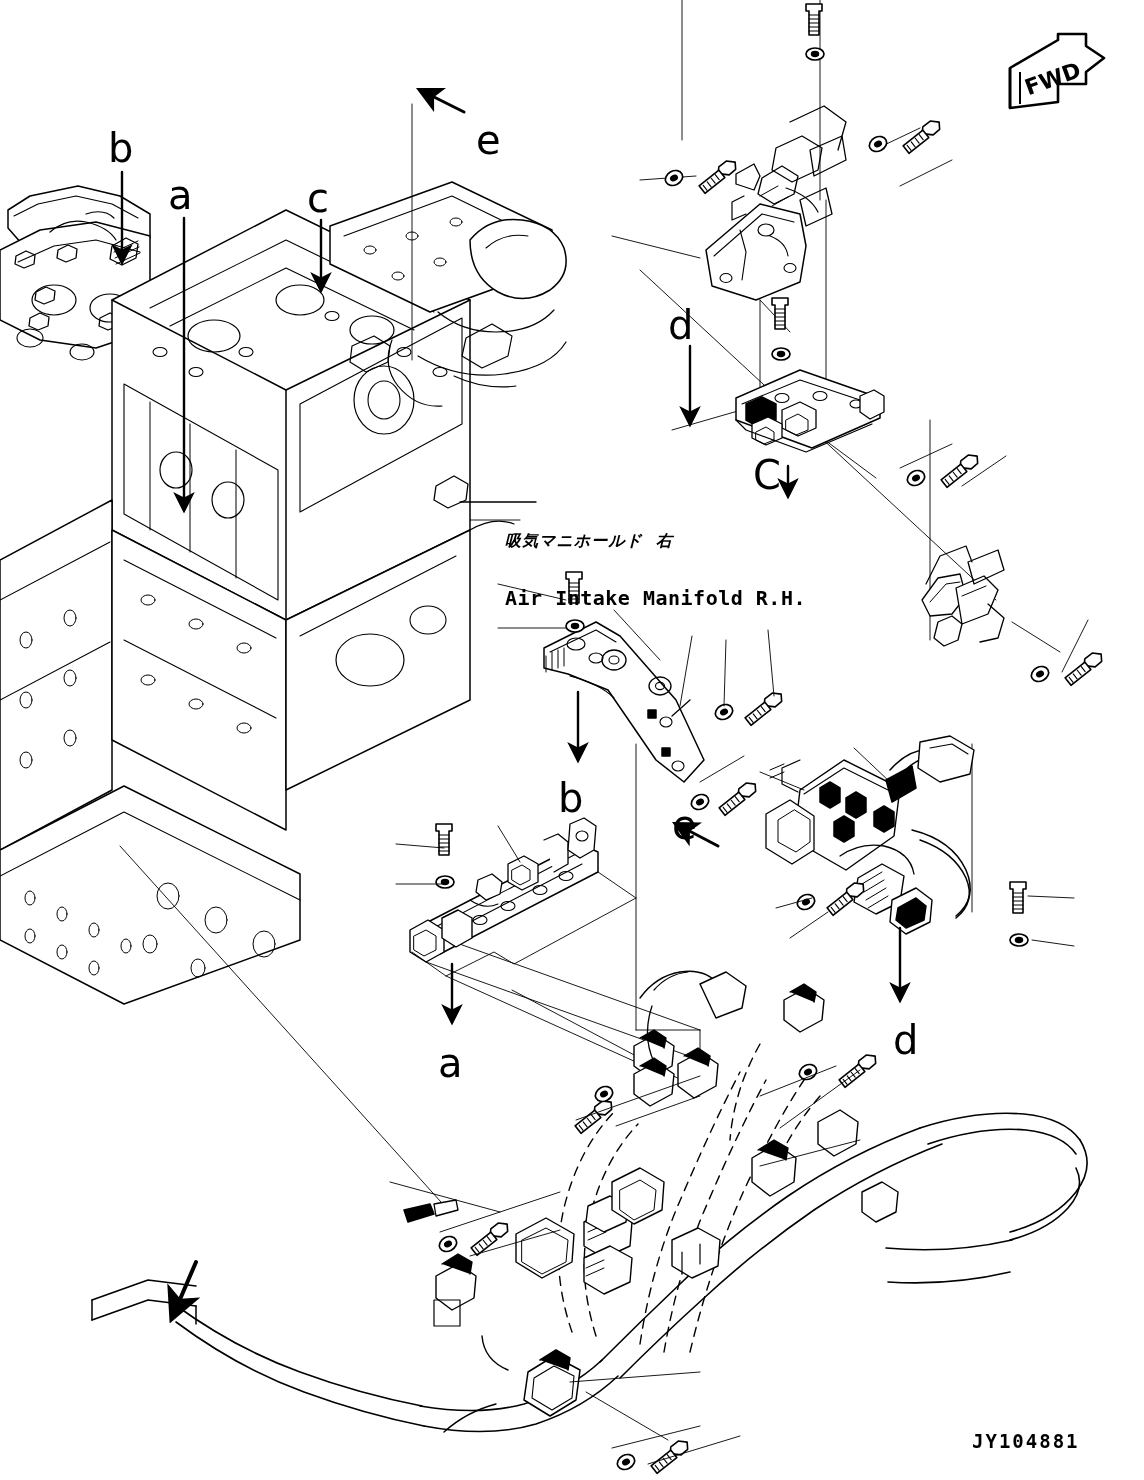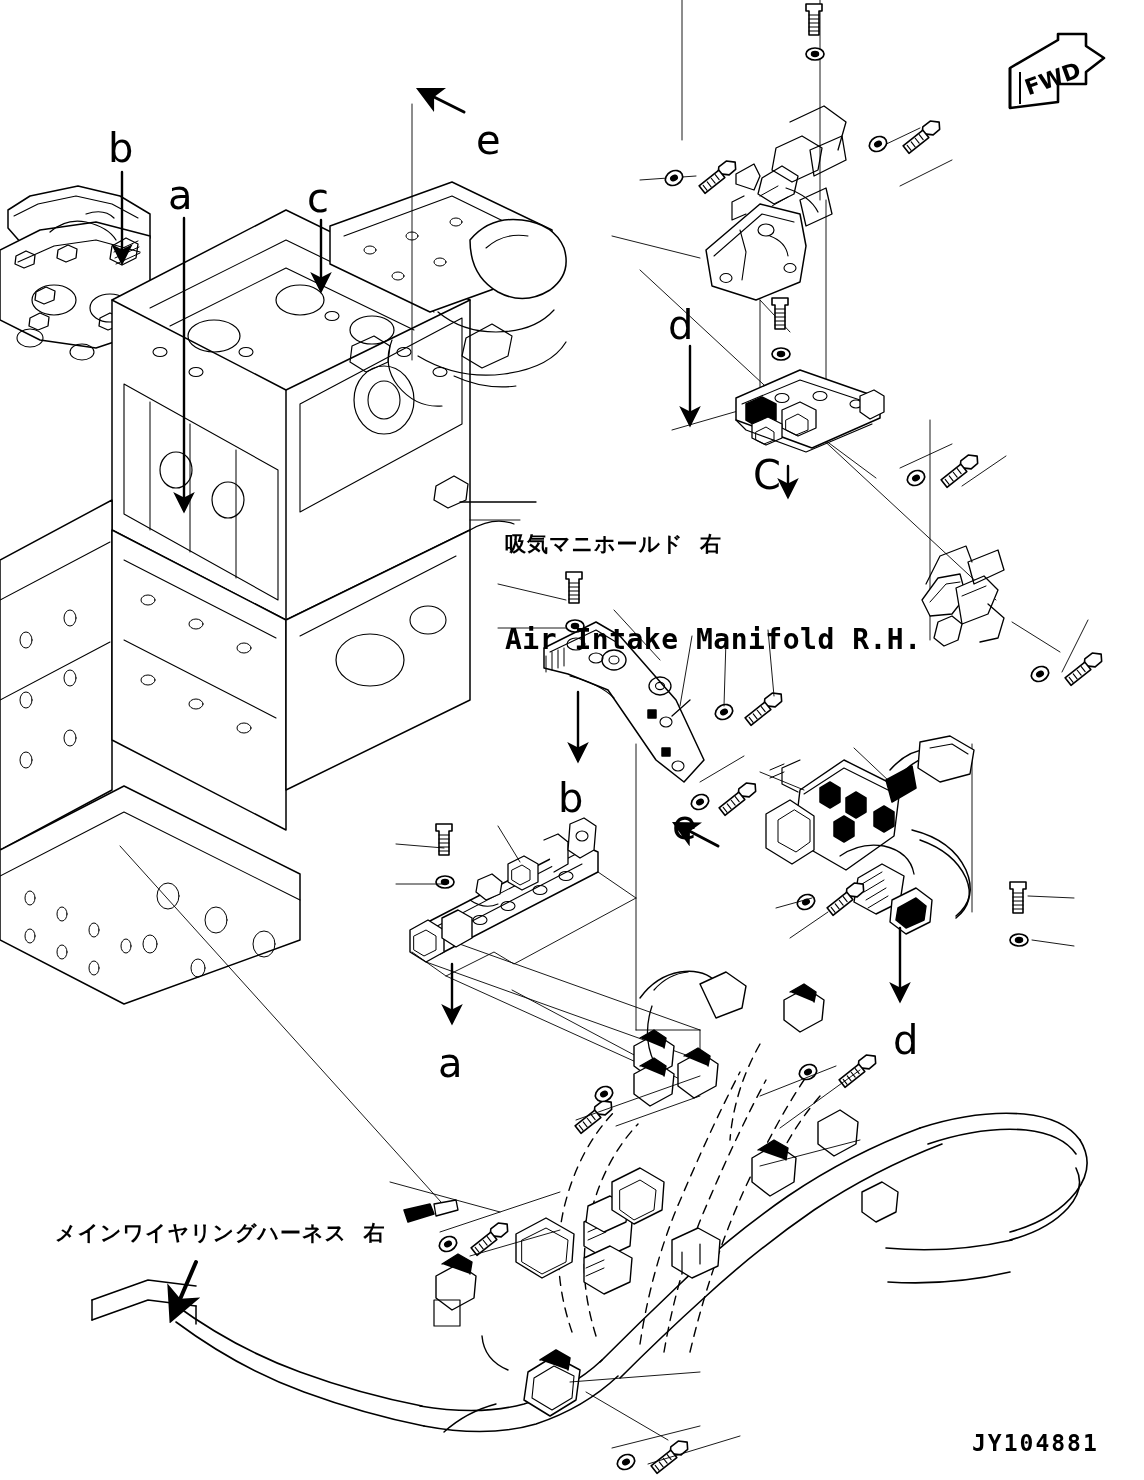--- a/index.html
+++ b/index.html
@@ -4,24 +4,24 @@
 <title>Parts Diagram</title>
 <style>
   html,body{margin:0;padding:0;background:#ffffff;}
   body{width:1144px;height:1480px;position:relative;overflow:hidden;
        font-family:"DejaVu Sans",sans-serif;color:#000;}
   #sheet{position:absolute;inset:0;width:1144px;height:1480px;}
   svg.layer{position:absolute;left:0;top:0;width:1144px;height:1480px;}
   .lbl{position:absolute;white-space:pre;line-height:1.15;}
   .callout{position:absolute;font-family:"DejaVu Sans",sans-serif;
            font-weight:400;font-size:40px;line-height:1;}
-  .jp{font-family:"DejaVu Sans",sans-serif;font-size:21px;letter-spacing:1px;font-weight:600;}
-  .en{font-family:"DejaVu Sans Mono",monospace;font-size:28px;letter-spacing:0.5px;font-weight:700;margin-top:31px;}
+  .jp{font-family:"DejaVu Sans",sans-serif;font-size:16px;letter-spacing:1px;font-weight:600;font-style:italic;}
+  .en{font-family:"DejaVu Sans Mono",monospace;font-size:20px;letter-spacing:0.5px;font-weight:700;}
   .dwg{position:absolute;font-family:"DejaVu Sans Mono",monospace;
-       font-size:23px;letter-spacing:2px;font-weight:700;}
+       font-size:19px;letter-spacing:2px;font-weight:700;}
   .fwdtxt{font-family:"DejaVu Sans",sans-serif;font-weight:700;font-size:22px;}
 </style>
 </head>
 <body>
 
 <div id="sheet">
 
   <svg class="layer" viewBox="0 0 1144 1480">
     <defs>
       <marker id="ah" viewBox="0 0 12 12" refX="10" refY="6" markerWidth="9" markerHeight="9" orient="auto">
@@ -545,21 +545,20 @@
     </g>
     <text x="54" y="54" class="fwdtxt" text-anchor="middle" transform="rotate(-20 54 50)">FWD</text>
   </svg>
 
   <div class="lbl" style="left:505px;top:495px;">
     <div class="jp">吸気マニホールド  右</div>
     <div class="en">Air Intake Manifold R.H.</div>
   </div>
 
   <div class="lbl" style="left:55px;top:1184px;">
-    <div class="jp">メインワイヤリングハーネス  右</div>
   </div>
 
   <div class="callout" style="left:108px;top:128px;">b</div>
   <div class="callout" style="left:168px;top:175px;">a</div>
   <div class="callout" style="left:307px;top:178px;">c</div>
   <div class="callout" style="left:476px;top:120px;">e</div>
   <div class="callout" style="left:668px;top:305px;">d</div>
   <div class="callout" style="left:753px;top:455px;">C</div>
   <div class="callout" style="left:558px;top:778px;">b</div>
   <div class="callout" style="left:672px;top:805px;">e</div>

